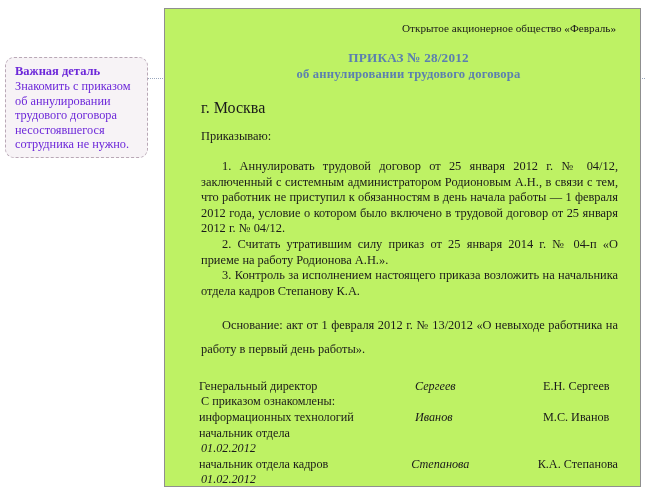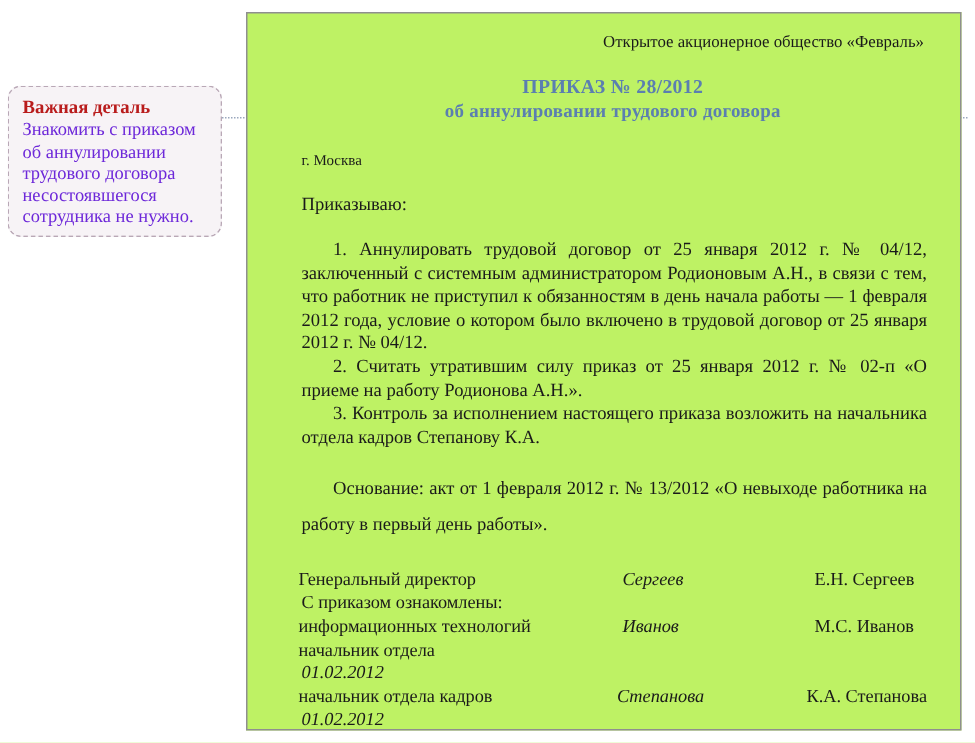--- a/index.html
+++ b/index.html
@@ -33,21 +33,21 @@
     top: 57px;
     width: 143px;
     height: 101px;
     box-sizing: border-box;
     background: #f7f3f6;
     border: 1px dashed #b9a8b6;
     border-radius: 9px;
     padding: 6px 8px 4px 9px;
   }
   .callout-title {
-    color: #b91c1c;
+    color: #6d28d9;
     font-weight: bold;
     font-size: 12.5px;
     line-height: 15px;
     margin: 0 0 0 0;
     white-space: nowrap;
   }
   .callout-body {
     font-size: 12.3px;
     line-height: 14.6px;
     color: #6d28d9;
@@ -91,21 +91,21 @@
   }
   .title-sub {
     font-size: 12.6px;
     line-height: 17px;
     letter-spacing: .2px;
   }
 
   .placeline {
     display: flex;
     justify-content: space-between;
-    font-size: 10px;
+    font-size: 16px;
     line-height: 15px;
     margin: 17px 0 0 0;
     padding: 0 2px 0 2px;
     flex-direction: column;
   }
 
   .order-word {
     font-size: 12.4px;
     line-height: 15px;
     margin: 14px 0 0 2px;
@@ -191,21 +191,21 @@
       <div class="title-sub">об аннулировании трудового договора</div>
     </div>
 
     <div class="placeline">
       <span>г. Москва</span>
     </div>
 
     <div class="order-word">Приказываю:</div>
 
     <p class="para first">1. Аннулировать трудовой договор от 25 января 2012 г. № 04/12, заключенный с системным администратором Родионовым А.Н., в связи с тем, что работник не приступил к обязанностям в день начала работы — 1 февраля 2012 года, условие о котором было включено в трудовой договор от 25 января 2012 г. № 04/12.</p>
-    <p class="para tight">2. Считать утратившим силу приказ от 25 января 2012 г. № 02-п «О приеме на работу Родионова А.Н.».</p>
+    <p class="para tight">2. Считать утратившим силу приказ от 25 января 2014 г. № 04-п «О приеме на работу Родионова А.Н.».</p>
     <p class="para tight">3. Контроль за исполнением настоящего приказа возложить на начальника отдела кадров Степанову К.А.</p>
 
     <p class="basis">Основание: акт от 1 февраля 2012 г. № 13/2012 «О невыходе работника на работу в первый день работы».</p>
 
     <table class="sig-table">
       <tbody>
           <tr>
         <td class="col-role">Генеральный директор</td>
         <td class="col-sign">Сергеев</td>
         <td class="col-name">Е.Н. Сергеев</td>

